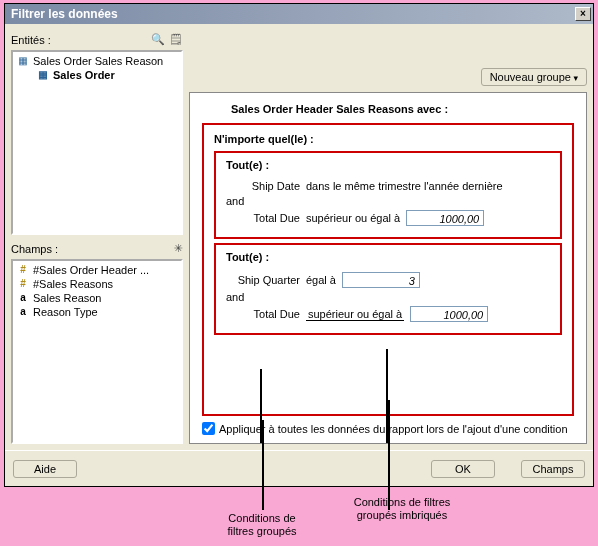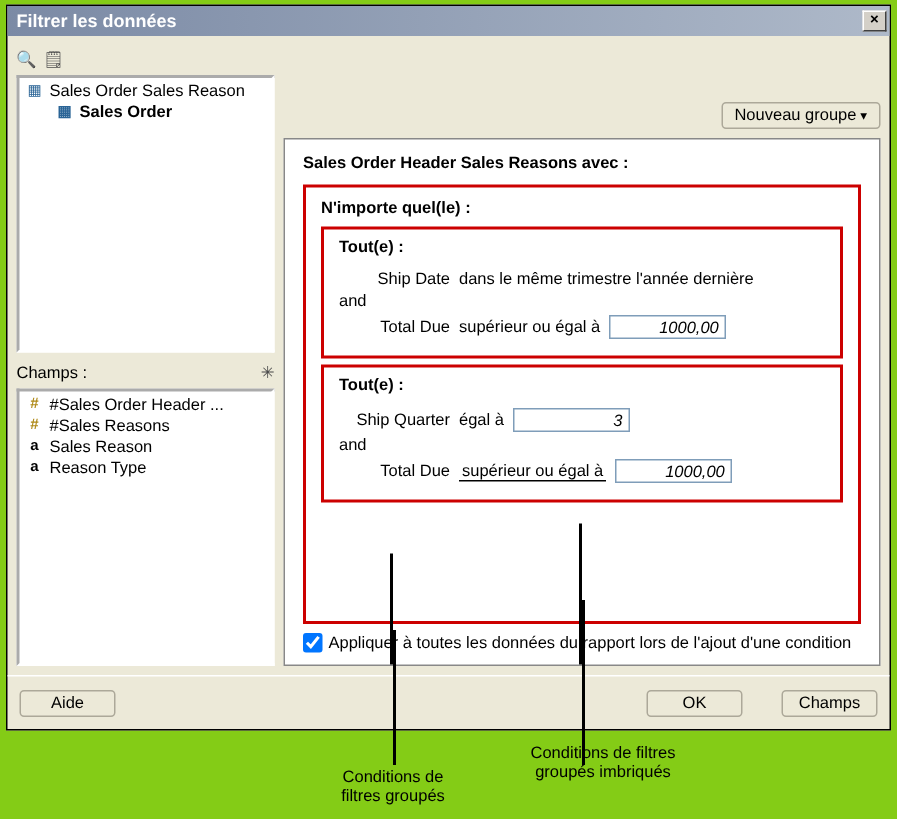--- a/index.html
+++ b/index.html
@@ -6,21 +6,21 @@
   body {
     margin: 0;
     font-family: Tahoma, Arial, sans-serif;
     font-size: 11px;
     background: #fff;
     color: #000;
   }
   .outer {
     width: 598px;
     height: 546px;
-    background: #84cc16;
+    background: #f9a8d4;
     position: relative;
   }
   .dialog {
     position: absolute;
     left: 4px; top: 3px;
     width: 590px; height: 484px;
     border: 1px solid #000;
     background: #ece9d8;
     display: flex;
     flex-direction: column;
@@ -122,21 +122,21 @@
   .mainpanel {
     margin-top: 4px;
     flex: 1;
     background: #fff;
     border: 1px solid #888;
     padding: 10px 12px 8px 12px;
     display: flex;
     flex-direction: column;
     position: relative;
   }
-  .mp-heading { font-weight: bold; padding-bottom: 8px; }
+  .mp-heading { font-weight: bold; padding-bottom: 8px; margin-left: 29px; }
   .group-outer {
     border: 2px solid #c00;
     padding: 8px 10px 4px 10px;
     flex: 1;
   }
   .grp-title { font-weight: bold; margin-bottom: 6px; }
   .group-inner {
     border: 2px solid #c00;
     padding: 6px 10px 8px 10px;
     margin-bottom: 4px;
@@ -220,20 +220,21 @@
   <div class="dialog">
     <div class="titlebar">
       <span class="title">Filtrer les données</span>
       <span class="closebtn">×</span>
     </div>
 
     <div class="body">
 
       <div class="leftcol">
         <div class="label-row">
+          <span class="lbl">Entités :</span>
           <span class="mini-icon">🔍</span>
           <span class="mini-icon">🗒</span>
         </div>
         <div class="listbox entities-box">
           <div class="tree-item">
             <span class="ico ico-table">▦</span>
             <span>Sales Order Sales Reason</span>
           </div>
           <div class="tree-item child">
             <span class="ico ico-table">▦</span>

